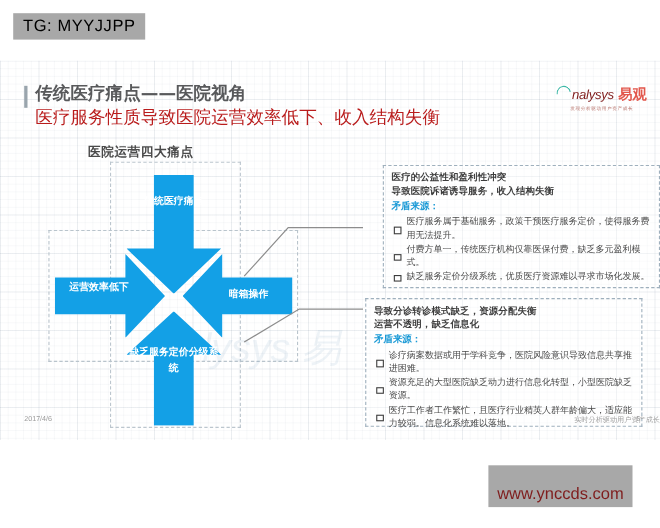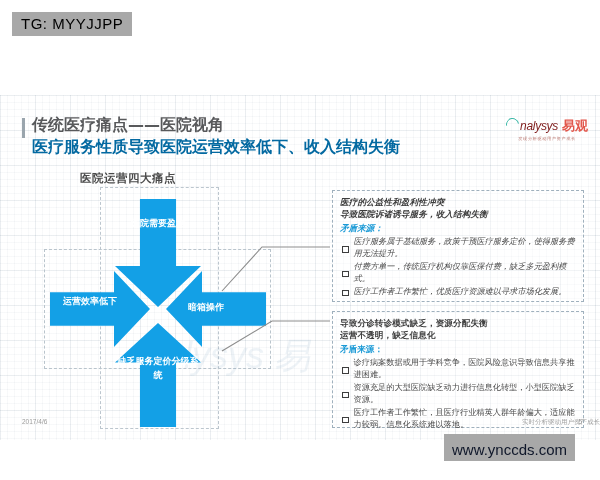--- a/index.html
+++ b/index.html
@@ -18,39 +18,38 @@
     font-size:15px;letter-spacing:.5px;
     padding:3px 9px 4px 9px;
     font-family:"Liberation Sans",sans-serif;
   }
 
   
   .slide{
     position:absolute;left:0;top:55px;width:600px;height:345px;
     background:#ffffff;
     overflow:hidden;
-    margin-top:40px;
   }
   .grid-bg{
     position:absolute;inset:0;
     background-image:
       linear-gradient(to right,rgba(120,140,160,.055) 1px,transparent 1px),
       linear-gradient(to bottom,rgba(120,140,160,.055) 1px,transparent 1px),
       linear-gradient(to right,rgba(120,140,160,.10) 1px,transparent 1px),
       linear-gradient(to bottom,rgba(120,140,160,.10) 1px,transparent 1px);
     background-size:7px 7px,7px 7px,35px 35px,35px 35px;
     pointer-events:none;
   }
 
   
   .hdr{position:absolute;left:22px;top:20px;display:flex;align-items:flex-start;}
   .hdr-bar{width:3px;height:20px;background:#9aa5ad;margin-right:7px;margin-top:3px;flex:0 0 auto;}
   .hdr-txt{line-height:1.22;}
   .hdr-l1{font-size:16px;font-weight:bold;color:#58595b;white-space:nowrap;}
-  .hdr-l2{font-size:16px;font-weight:bold;color:#0369a1;white-space:nowrap;margin-top:2px;}
+  .hdr-l2{font-size:16px;font-weight:normal;color:#b91c1c;white-space:nowrap;margin-top:2px;}
 
   
   .logo{position:absolute;right:12px;top:22px;text-align:center;}
   .logo-main{display:flex;align-items:baseline;justify-content:flex-end;}
   .logo-en{font-size:12px;color:#7f1d1d;font-style:italic;letter-spacing:-.3px;
            font-family:"Liberation Sans",sans-serif;}
   .logo-swirl{display:inline-block;width:11px;height:11px;border:1.6px solid #3fb9a8;
               border-radius:50%;border-right-color:transparent;border-bottom-color:transparent;
               transform:rotate(35deg);margin-right:1px;position:relative;top:1px;}
   .logo-cn{font-size:13px;color:#e2574c;font-weight:bold;margin-left:4px;
@@ -98,21 +97,21 @@
     text-align:center;font-size:9px;color:#ffffff;font-weight:bold;
   }
   .arr-rt{
     left:122px;top:84px;width:100px;height:76px;
     background:#13a0e6;
     clip-path:polygon(0% 28%,64% 28%,64% 0%,100% 50%,64% 100%,64% 72%,0% 72%);
     transform:rotate(180deg);
   }
   .arr-rt-lbl{
     position:absolute;left:144px;top:114px;width:76px;
-    text-align:left;font-size:9px;color:#ffffff;font-weight:bold;
+    text-align:center;font-size:9px;color:#ffffff;font-weight:bold;
   }
 
   .wm-diagram{
     position:absolute;left:140px;top:145px;
     font-size:36px;color:rgba(120,160,190,.13);font-style:italic;
     font-family:"Liberation Sans",sans-serif;pointer-events:none;white-space:nowrap;
   }
 
   
   .conn{position:absolute;pointer-events:none;}
@@ -134,22 +133,22 @@
   .footer{position:absolute;left:0;bottom:8px;width:600px;height:14px;}
   .ft-date{position:absolute;left:22px;top:0;font-size:6.5px;color:#9a9a9a;
            font-family:"Liberation Sans",sans-serif;}
   .ft-center{position:absolute;left:0;top:0;width:600px;text-align:right;font-size:6.5px;color:#a2a2a2;}
   .ft-page{position:absolute;right:18px;top:0;font-size:6.5px;color:#9a9a9a;
            font-family:"Liberation Sans",sans-serif;}
 
   
   .wm-bottom{
     position:absolute;right:25px;bottom:19px;
-    background:#a8a8a8;color:#0f172a;font-size:15px;
-    padding:7px 8px 3px 8px;font-family:"Liberation Sans",sans-serif;
+    background:#a8a8a8;color:#7f1d1d;font-size:15px;
+    padding:18px 8px 3px 8px;font-family:"Liberation Sans",sans-serif;
   }
 </style>
 </head>
 <body>
 
 <div class="screen">
 
   <div class="tg-tag">TG: MYYJJPP</div>
 
   <div class="slide">
@@ -174,53 +173,53 @@
 
     <div class="diagram-title">医院运营四大痛点</div>
 
     <div class="diagram">
       <div class="dash dash-v"></div>
       <div class="dash dash-h"></div>
 
       <div class="wm-diagram">lysys 易</div>
 
       <div class="arrow arr-up"></div>
-      <div class="arr-up-lbl">医院需要盈利</div>
+      <div class="arr-up-lbl">传统医疗痛点</div>
 
       <div class="arrow arr-dn"></div>
       <div class="arr-dn-lbl">缺乏服务定价分级系统</div>
 
       <div class="arrow arr-lf"></div>
       <div class="arr-lf-lbl">运营效率低下</div>
 
       <div class="arrow arr-rt"></div>
       <div class="arr-rt-lbl">暗箱操作</div>
     </div>
 
     <svg class="conn" width="600" height="345" style="left:0;top:0;">
       <polyline points="222,196 262,152 330,152" fill="none" stroke="#8d8d8d" stroke-width="1.1"></polyline>
       <polyline points="222,256 272,226 330,226" fill="none" stroke="#8d8d8d" stroke-width="1.1"></polyline>
     </svg>
 
-    <div class="tbox" style="left:332px;top:95px;width:252px;height:112px;font-style:italic;">
+    <div class="tbox" style="left:348px;top:95px;width:252px;height:112px;">
       <div class="tb-h1">医疗的公益性和盈利性冲突</div>
       <div class="tb-h1">导致医院诉诸诱导服务，收入结构失衡</div>
       <div class="tb-src">矛盾来源：</div>
       <ul class="tb-list">
         <li class="tb-li">
           <span class="tb-sq"></span>
           <span class="tb-txt">医疗服务属于基础服务，政策干预医疗服务定价，使得服务费用无法提升。</span>
         </li>
         <li class="tb-li">
           <span class="tb-sq"></span>
           <span class="tb-txt">付费方单一，传统医疗机构仅靠医保付费，缺乏多元盈利模式。</span>
         </li>
         <li class="tb-li">
           <span class="tb-sq"></span>
-          <span class="tb-txt">医疗工作者工作繁忙，优质医疗资源难以寻求市场化发展。</span>
+          <span class="tb-txt">缺乏服务定价分级系统，优质医疗资源难以寻求市场化发展。</span>
         </li>
       </ul>
     </div>
 
     <div class="tbox" style="left:332px;top:216px;width:252px;height:117px;">
       <div class="tb-h1">导致分诊转诊模式缺乏，资源分配失衡</div>
       <div class="tb-h1">运营不透明，缺乏信息化</div>
       <div class="tb-src">矛盾来源：</div>
       <ul class="tb-list">
         <li class="tb-li">

